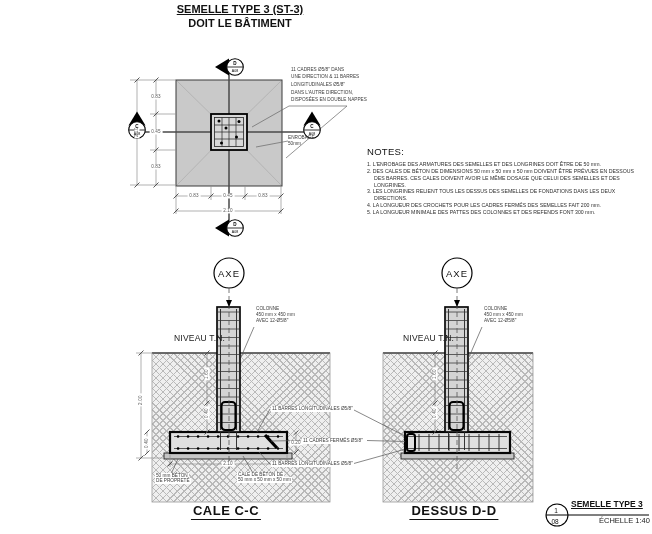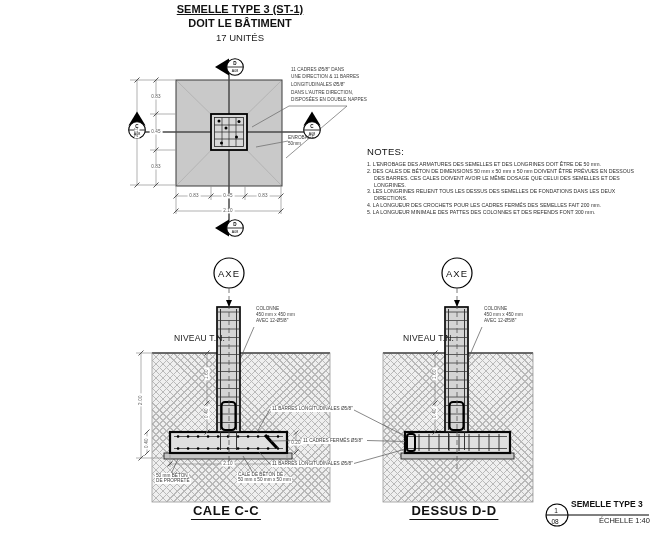--- a/index.html
+++ b/index.html
@@ -22,21 +22,21 @@
   .title-wrap{text-align:center;line-height:1.25;}
   .title-1{font-size:11px;font-weight:bold;text-decoration:underline;}
   .title-2{font-size:11px;font-weight:bold;}
   .title-3{font-size:9.5px;color:#222;margin-top:1px;}
   .notes-head{font-size:9.5px;color:#111;letter-spacing:.3px;}
   .note{font-size:5.2px;line-height:1.32;color:#2e2e2e;padding-left:7px;text-indent:-7px;}
   .axe{font-size:9.5px;letter-spacing:1px;color:#111;}
   .niveau{font-size:8.5px;color:#1a1a1a;letter-spacing:.2px;padding-left:36px;}
   .coupe{font-size:13px;font-weight:600;letter-spacing:.5px;color:#111;
          border-bottom:1.3px solid #111;padding:0 2px 1px 2px;}
-  .tb-name{font-size:8.5px;font-weight:bold;color:#111;}
+  .tb-name{font-size:8.5px;font-weight:bold;color:#111;text-decoration:underline;}
   .tb-scale{font-size:7.5px;color:#222;}
   .tb-num{font-size:6.5px;color:#111;}
   .callout-line{line-height:7.7px;}
   .col-line{line-height:6px;}
 </style>
 </head>
 <body>
 
 <div id="canvas">
 
@@ -132,23 +132,22 @@
       <path d="M270,409 L257,432 M352,409 L404,435.5 M301,440.5 L271,441 M367,440.5 L405,441.5 M270,464 L259,452 M352,464 L404,449.5 M171,474 L178,459 M253,473 L243,456 M254,327 L241,357 M482,327 L469,357" stroke="#555" stroke-width="0.7" fill="none"></path>
     </g>
 
     <g>
       <circle cx="557" cy="515" r="11" fill="#fff" stroke="#000" stroke-width="1.1"></circle>
       <line x1="546" y1="515" x2="649" y2="515" stroke="#000" stroke-width="1"></line>
     </g>
   </svg>
 
   <div class="abs txt title-wrap" style="left:150px;top:3px;width:180px;">
-    <div class="title-1">SEMELLE TYPE 3 (ST-1)</div>
+    <div class="title-1">SEMELLE TYPE 3 (ST-3)</div>
     <div class="title-2">DOIT LE BÂTIMENT</div>
-    <div class="title-3">17 UNITÉS</div>
   </div>
 
   <div class="ctr txt dim bgw" style="left:156px;top:97px;">0.83</div>
   <div class="ctr txt dim bgw" style="left:156px;top:132px;">0.45</div>
   <div class="ctr txt dim bgw" style="left:156px;top:167px;">0.83</div>
   <div class="rot txt dim bgw" style="left:137px;top:132px;">2.10</div>
   <div class="ctr txt dim bgw" style="left:194px;top:196px;">0.83</div>
   <div class="ctr txt dim bgw" style="left:228px;top:196px;">0.45</div>
   <div class="ctr txt dim bgw" style="left:263px;top:196px;">0.83</div>
   <div class="ctr txt dim bgw" style="left:228px;top:211px;">2.10</div>

